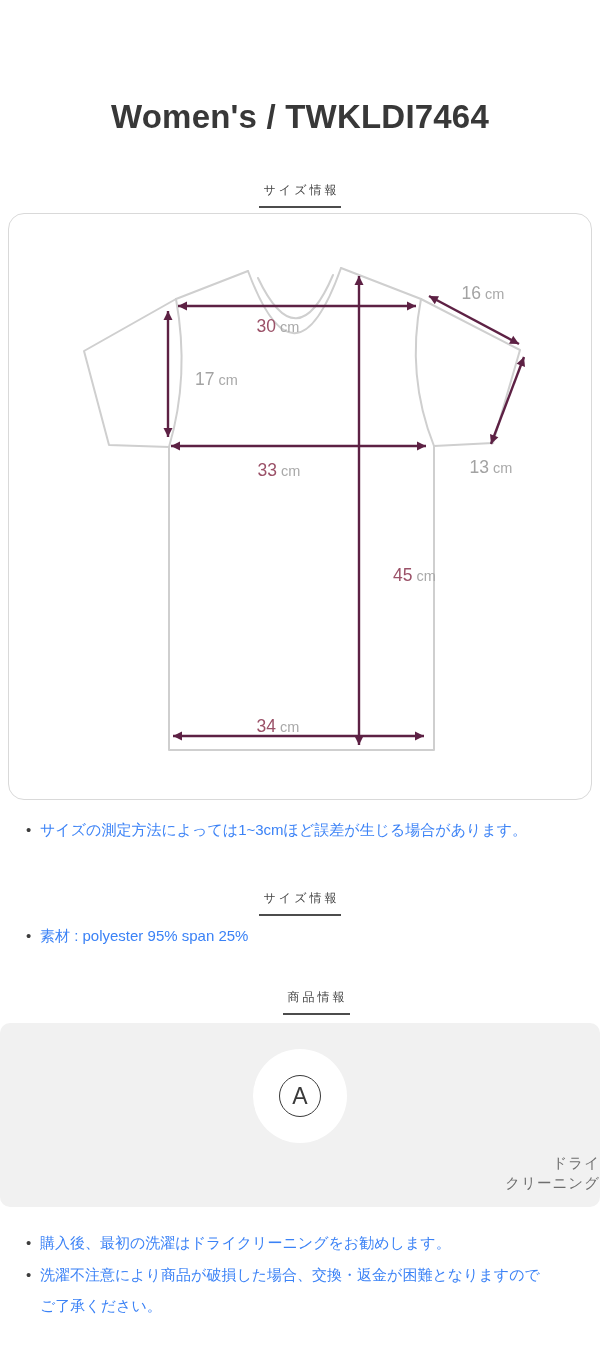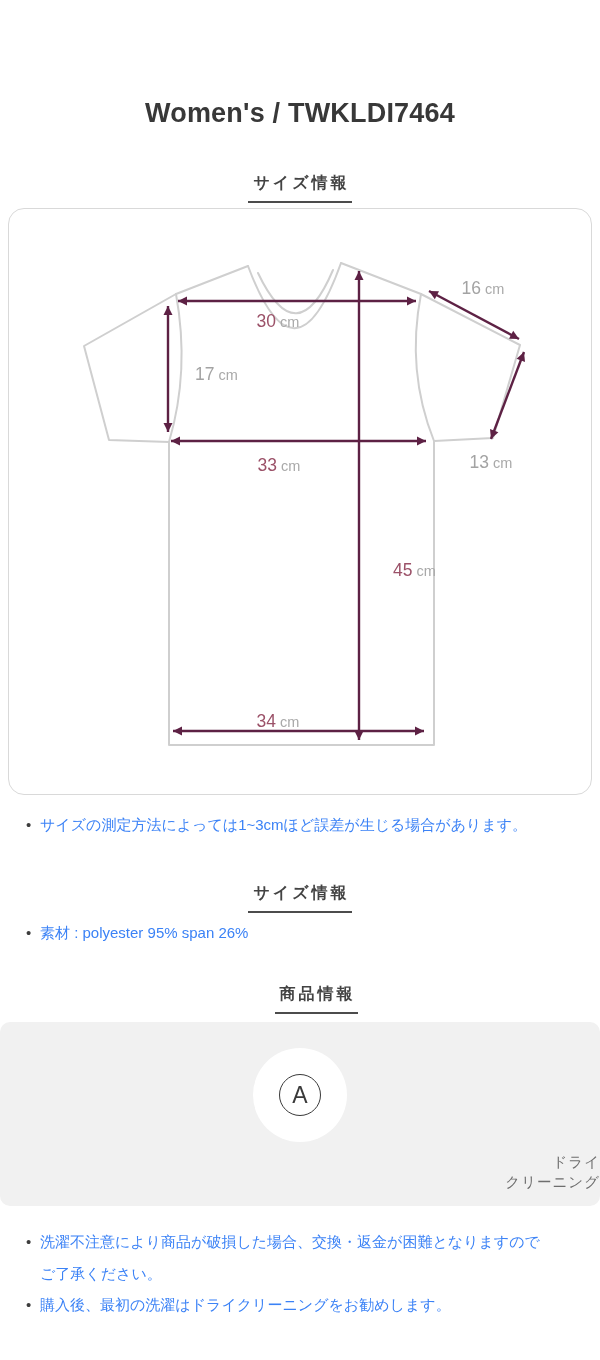--- a/index.html
+++ b/index.html
@@ -5,27 +5,27 @@
   html, body { margin:0; padding:0; background:#ffffff; }
   body {
     width:600px; height:1360px; overflow:hidden;
     font-family:"Liberation Sans","DejaVu Sans",sans-serif;
     color:#3d3d3d;
   }
   .page { width:600px; }
 
   .title {
     margin:98px 0 0; text-align:center;
-    font-size:27px; font-weight:600; color:#383838; letter-spacing:0.2px;
+    font-size:33px; font-weight:600; color:#383838; letter-spacing:0.2px;
   }
 
   .sec-head-wrap { text-align:center; }
   .sec-head {
     display:inline-block;
-    font-size:16px; font-weight:700; letter-spacing:3px; color:#434343;
+    font-size:12px; font-weight:400; letter-spacing:3px; color:#434343;
     padding:0 2px 7px 5px;
     border-bottom:2px solid #4c4c4c;
   }
   .wrap1 { margin-top:44px; }
   .wrap2 { margin-top:42px; }
   .wrap3 { margin-top:36px;margin-left:32px; }
 
   .diagram-box {
     margin:5px 8px 0; height:587px; box-sizing:border-box;
     border:1.5px solid #d9d9d9; border-radius:16px;
@@ -133,37 +133,37 @@
 
   <ul class="notes notes-1">
     <li>サイズの測定方法によっては1~3cmほど誤差が生じる場合があります。</li>
   </ul>
 
   <div class="sec-head-wrap wrap2">
     <span class="sec-head">サイズ情報</span>
   </div>
 
   <ul class="notes notes-2">
-    <li>素材 : polyester 95% span 26%</li>
+    <li>素材 : polyester 95% span 25%</li>
   </ul>
 
   <div class="sec-head-wrap wrap3">
     <span class="sec-head">商品情報</span>
   </div>
 
   <div class="care-box">
     <div class="care-circle">
       <div class="care-ring">
         <span>A</span>
       </div>
     </div>
     <div class="care-label">
       <div>ドライ</div>
       <div>クリーニング</div>
     </div>
   </div>
 
   <ul class="notes notes-3">
+    <li>購入後、最初の洗濯はドライクリーニングをお勧めします。</li>
     <li>洗濯不注意により商品が破損した場合、交換・返金が困難となりますのでご了承ください。</li>
-    <li>購入後、最初の洗濯はドライクリーニングをお勧めします。</li>
   </ul>
 
 </div>
 
 </body></html>

